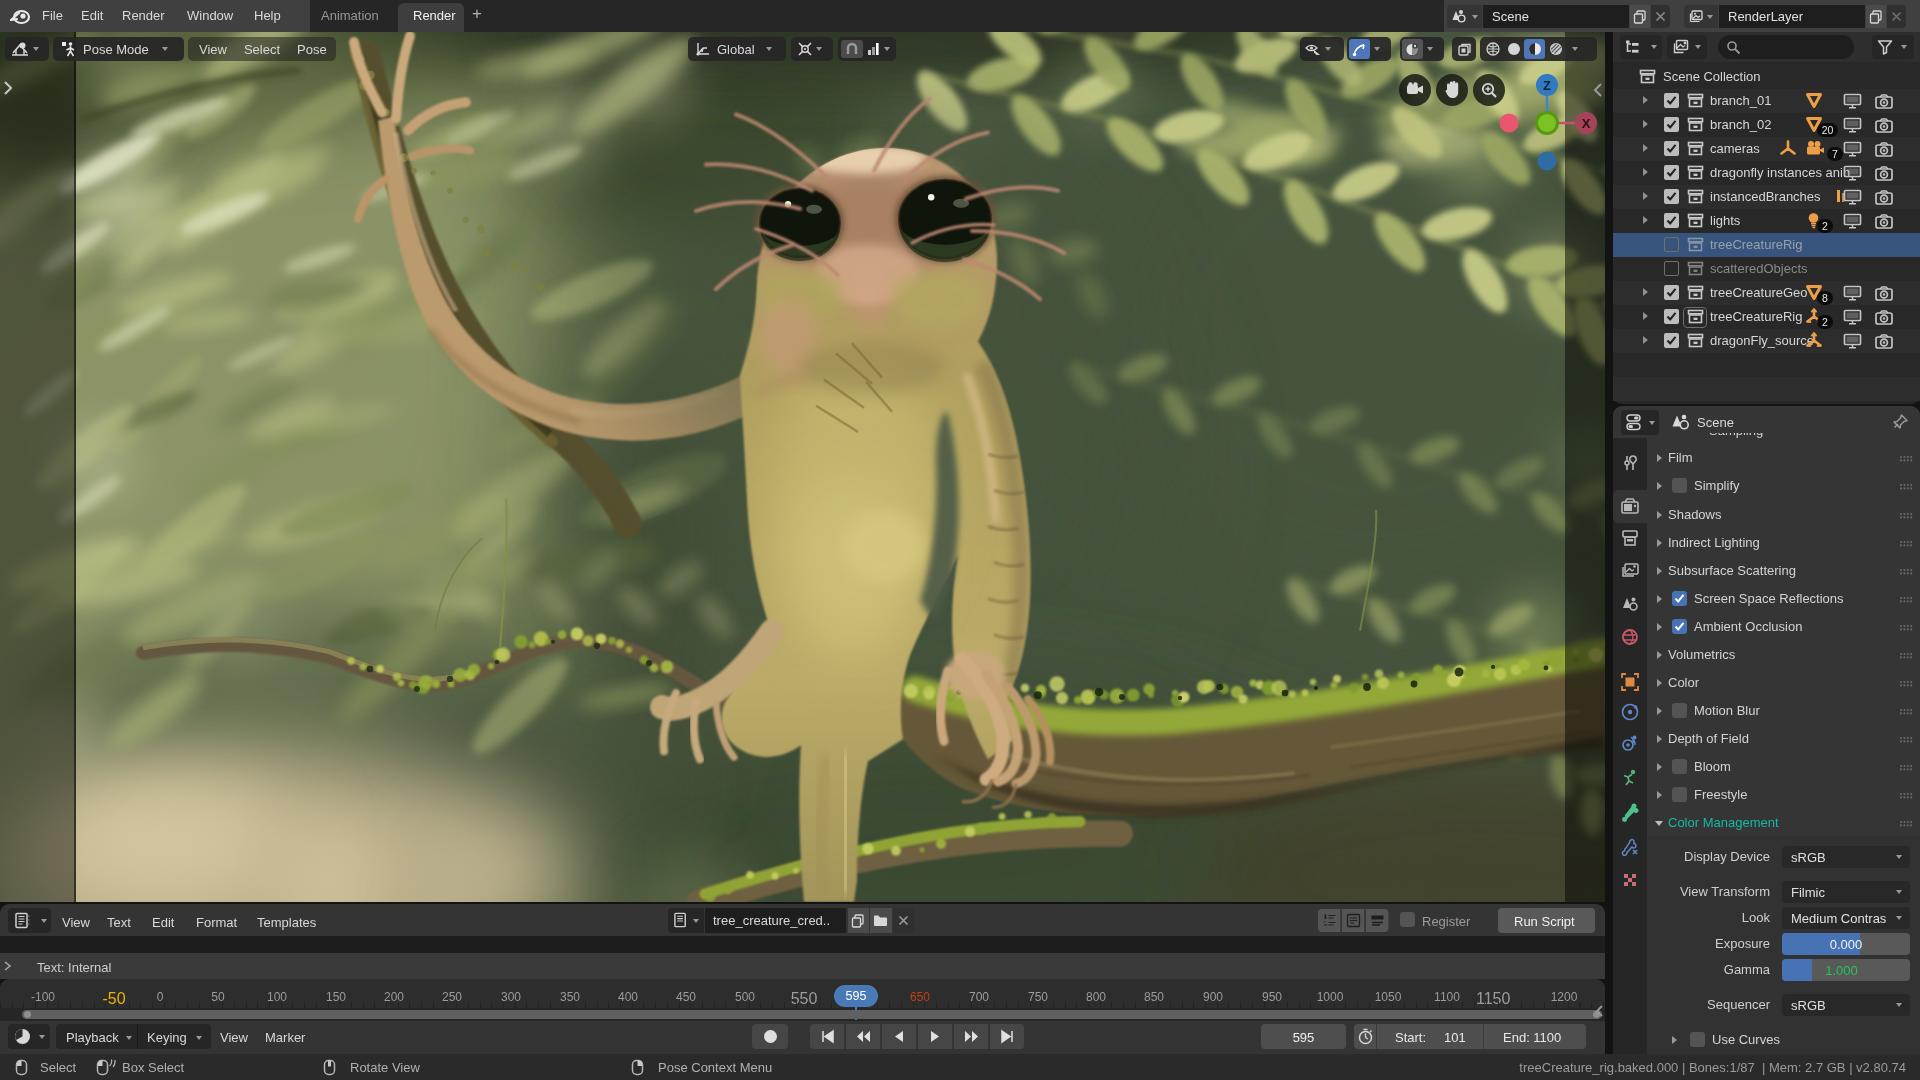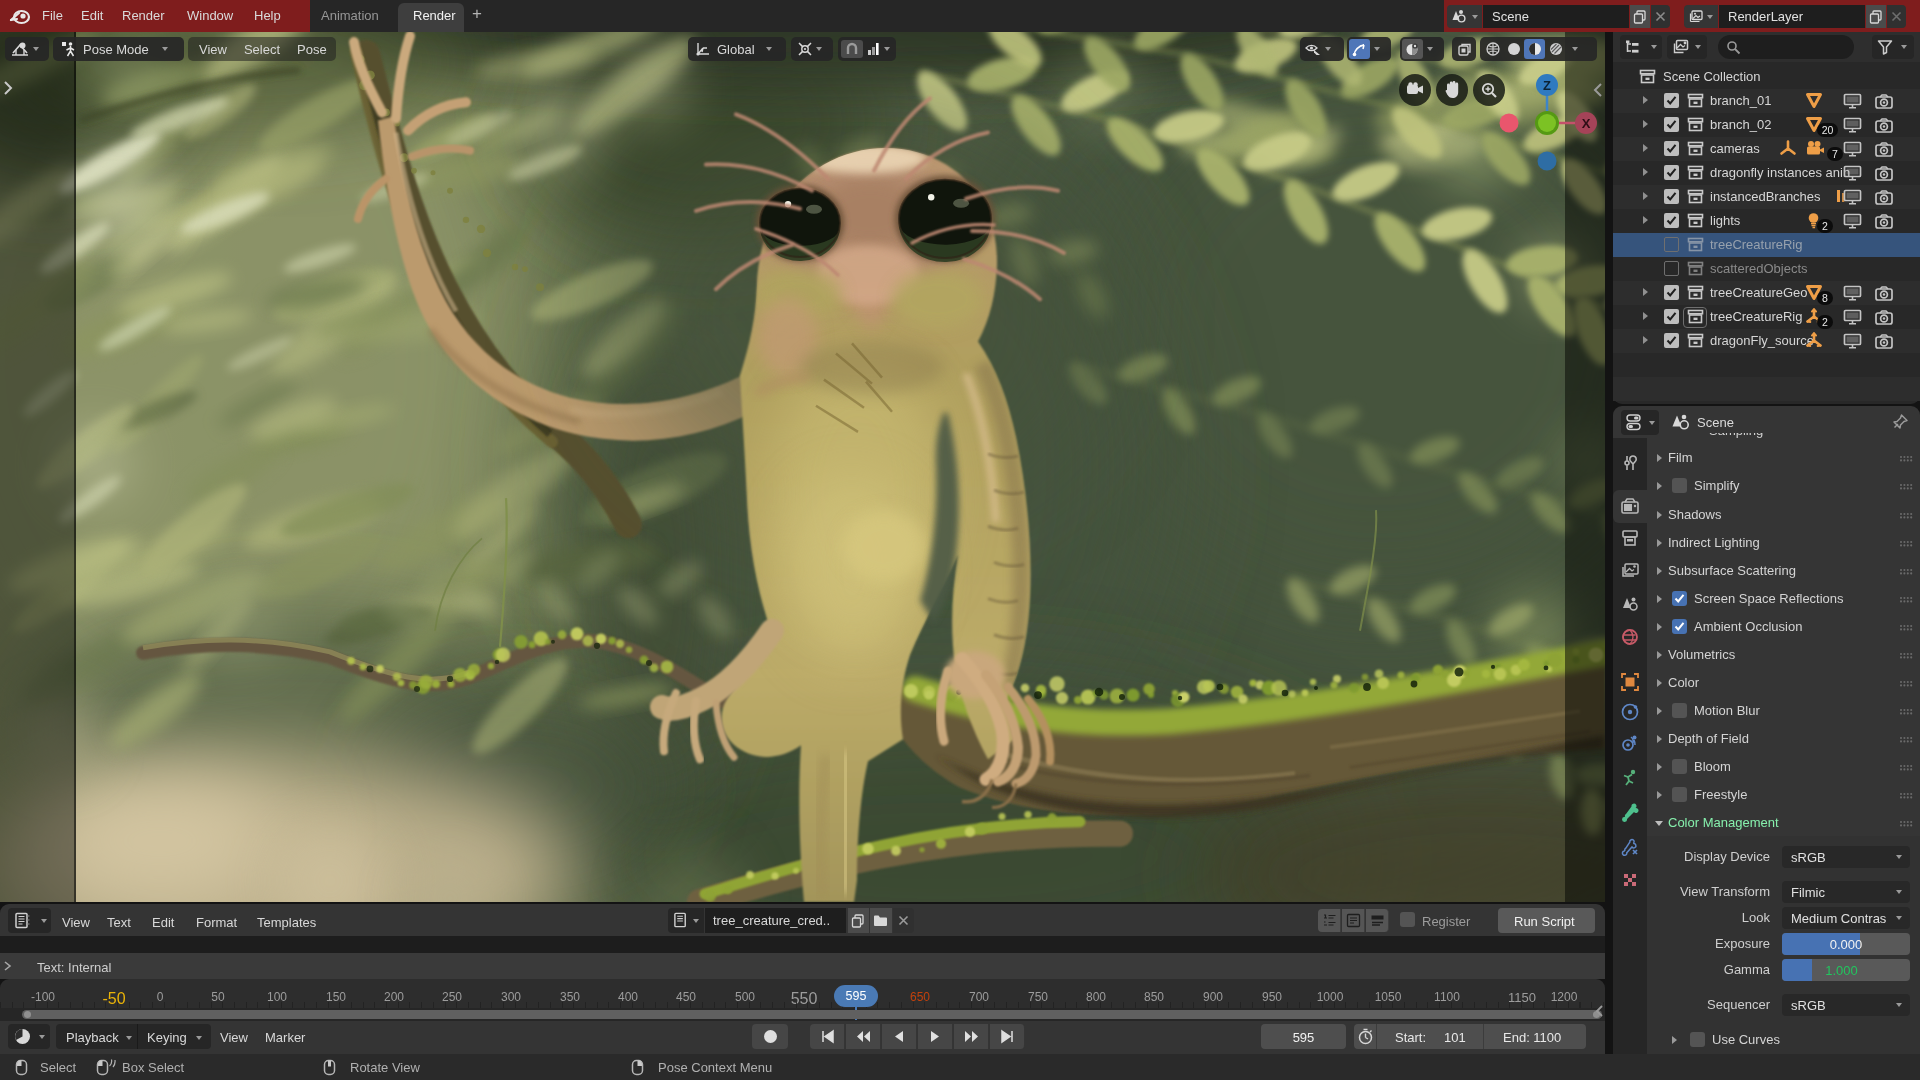--- a/index.html
+++ b/index.html
@@ -10,21 +10,21 @@
 .caret { display:inline-block; width:0; height:0; border-left:3.5px solid transparent; border-right:3.5px solid transparent; border-top:4.5px solid #9a9a9a; vertical-align:middle; }
 .trir { width:0; height:0; border-top:4.5px solid transparent; border-bottom:4.5px solid transparent; border-left:5.5px solid #909090; }
 .trid { width:0; height:0; border-left:4.5px solid transparent; border-right:4.5px solid transparent; border-top:5.5px solid #bdbdbd; }
 .pill { position:absolute; background:rgba(38,38,38,0.92); border-radius:5px; height:24px; display:flex; align-items:center; }
 .hdrbtn { color:#d8d8d8; font-size:13px; }
 </style>
 </head>
 <body>
 <div id="stage">
 
-  <div class="abs" id="topbar" style="left:0;top:0;width:1920px;height:32px;background:#7f1d1d;">
+  <div class="abs" id="topbar" style="left:0;top:0;width:1920px;height:32px;background:#404040;">
     <div class="abs" style="left:310px;top:0;width:1134px;height:32px;background:#262626;"></div>
 
     <svg class="abs" style="left:9px;top:6px" width="22" height="20" viewBox="0 0 22 20">
       <ellipse cx="12.5" cy="11" rx="7.5" ry="6" fill="none" stroke="#e8e8e8" stroke-width="2.2"></ellipse>
       <circle cx="14" cy="10" r="2.6" fill="#e8e8e8"></circle>
       <path d="M2 14 L10 7" stroke="#e8e8e8" stroke-width="2.2" stroke-linecap="round"></path>
       <path d="M2 14 L8 13" stroke="#e8e8e8" stroke-width="2.2" stroke-linecap="round"></path>
     </svg>
     <span class="abs txt" style="left:42px;top:8px;color:#dadada;">File</span>
     <span class="abs txt" style="left:81px;top:8px;color:#dadada;">Edit</span>
@@ -1311,21 +1311,21 @@
         <circle cx="2.0" cy="2.0" r="1.05" fill="#6a6a6a"></circle>
         <circle cx="5.4" cy="2.0" r="1.05" fill="#6a6a6a"></circle>
         <circle cx="8.8" cy="2.0" r="1.05" fill="#6a6a6a"></circle>
         <circle cx="12.2" cy="2.0" r="1.05" fill="#6a6a6a"></circle>
         <circle cx="2.0" cy="5.4" r="1.05" fill="#6a6a6a"></circle>
         <circle cx="5.4" cy="5.4" r="1.05" fill="#6a6a6a"></circle>
         <circle cx="8.8" cy="5.4" r="1.05" fill="#6a6a6a"></circle>
         <circle cx="12.2" cy="5.4" r="1.05" fill="#6a6a6a"></circle>
       </svg>
 <div class="abs trid" style="left:42px;top:415px;"></div>
-<span class="abs txt" style="left:55px;top:409px;color:#86efac;">Color Management</span>
+<span class="abs txt" style="left:55px;top:409px;color:#14b8a6;">Color Management</span>
 <svg class="abs" style="left:286px;top:414px" width="16" height="8" viewBox="0 0 16 8">
         <circle cx="2.0" cy="2.0" r="1.05" fill="#6a6a6a"></circle>
         <circle cx="5.4" cy="2.0" r="1.05" fill="#6a6a6a"></circle>
         <circle cx="8.8" cy="2.0" r="1.05" fill="#6a6a6a"></circle>
         <circle cx="12.2" cy="2.0" r="1.05" fill="#6a6a6a"></circle>
         <circle cx="2.0" cy="5.4" r="1.05" fill="#6a6a6a"></circle>
         <circle cx="5.4" cy="5.4" r="1.05" fill="#6a6a6a"></circle>
         <circle cx="8.8" cy="5.4" r="1.05" fill="#6a6a6a"></circle>
         <circle cx="12.2" cy="5.4" r="1.05" fill="#6a6a6a"></circle>
       </svg>
@@ -1442,21 +1442,21 @@
 <div class="abs" style="left:890px;top:11px;width:60px;text-align:center;font-size:12px;color:#c2410c;">650</div>
 <div class="abs" style="left:949px;top:11px;width:60px;text-align:center;font-size:12px;color:#9c9c9c;">700</div>
 <div class="abs" style="left:1008px;top:11px;width:60px;text-align:center;font-size:12px;color:#9c9c9c;">750</div>
 <div class="abs" style="left:1066px;top:11px;width:60px;text-align:center;font-size:12px;color:#9c9c9c;">800</div>
 <div class="abs" style="left:1124px;top:11px;width:60px;text-align:center;font-size:12px;color:#9c9c9c;">850</div>
 <div class="abs" style="left:1183px;top:11px;width:60px;text-align:center;font-size:12px;color:#9c9c9c;">900</div>
 <div class="abs" style="left:1242px;top:11px;width:60px;text-align:center;font-size:12px;color:#9c9c9c;">950</div>
 <div class="abs" style="left:1300px;top:11px;width:60px;text-align:center;font-size:12px;color:#9c9c9c;">1000</div>
 <div class="abs" style="left:1358px;top:11px;width:60px;text-align:center;font-size:12px;color:#9c9c9c;">1050</div>
 <div class="abs" style="left:1417px;top:11px;width:60px;text-align:center;font-size:12px;color:#9c9c9c;">1100</div>
-<div class="abs" style="left:1476px;top:11px;width:60px;text-align:right;font-size:13px;color:#9c9c9c;">1150</div>
+<div class="abs" style="left:1476px;top:11px;width:60px;text-align:left;font-size:16px;color:#9c9c9c;">1150</div>
 <div class="abs" style="left:1534px;top:11px;width:60px;text-align:center;font-size:12px;color:#9c9c9c;">1200</div>
 <div class="abs" style="left:0;top:23px;width:1605px;height:6px;background:repeating-linear-gradient(90deg,#202020 0px,#202020 1px,transparent 1px,transparent 11.7px);opacity:0.8;"></div>
 <div class="abs" style="left:834px;top:6px;width:44px;height:22px;background:#4a7ab5;border-radius:11px;text-align:center;font-size:12.5px;color:#fff;line-height:22px;">595</div>
 <div class="abs" style="left:855px;top:28px;width:2px;height:13px;background:#4a7ab5;"></div>
 <div class="abs" style="left:22px;top:31px;width:1580px;height:9px;background:#606060;border-radius:5px;"></div>
 <div class="abs" style="left:24px;top:32px;width:7px;height:7px;background:#8f8f8f;border-radius:50%;"></div>
 <div class="abs" style="left:1593px;top:32px;width:7px;height:7px;background:#8f8f8f;border-radius:50%;"></div>
 <div class="abs" style="left:8px;top:45px;width:42px;height:25px;background:#262626;border-radius:4px;"></div>
 <svg class="abs" style="left:13px;top:48px" width="19" height="19" viewBox="0 0 19 19">
 <circle cx="9.5" cy="9.5" r="7.5" fill="#d8d8d8"></circle>
@@ -1531,15 +1531,16 @@
 <svg class="abs" style="left:323px;top:5px" width="13" height="17" viewBox="0 0 13 17">
 <rect x="1.5" y="1.5" width="10" height="14" rx="4" fill="none" stroke="#b5b5b5" stroke-width="1.5"></rect>
 <rect x="5" y="1.5" width="3" height="6" fill="#c9c9c9"></rect>
       </svg>
 <span class="abs txt" style="left:350px;top:6px;color:#b0b0b0;">Rotate View</span>
 <svg class="abs" style="left:631px;top:5px" width="13" height="17" viewBox="0 0 13 17">
 <rect x="1.5" y="1.5" width="10" height="14" rx="4" fill="none" stroke="#b5b5b5" stroke-width="1.5"></rect>
 <path d="M11 7 H6.5 V1.5 H8.5 A3 3 0 0 1 11 4.5 Z" fill="#c9c9c9"></path>
       </svg>
 <span class="abs txt" style="left:658px;top:6px;color:#b0b0b0;">Pose Context Menu</span>
+<div class="abs" style="left:1106px;top:6px;width:800px;text-align:right;font-size:13px;color:#9b9b9b;">treeCreature_rig.baked.000 | Bones:1/87&nbsp;&nbsp;| Mem: 2.7 GB | v2.80.74</div>
   </div>
 
 </div>
 
 </body></html>

